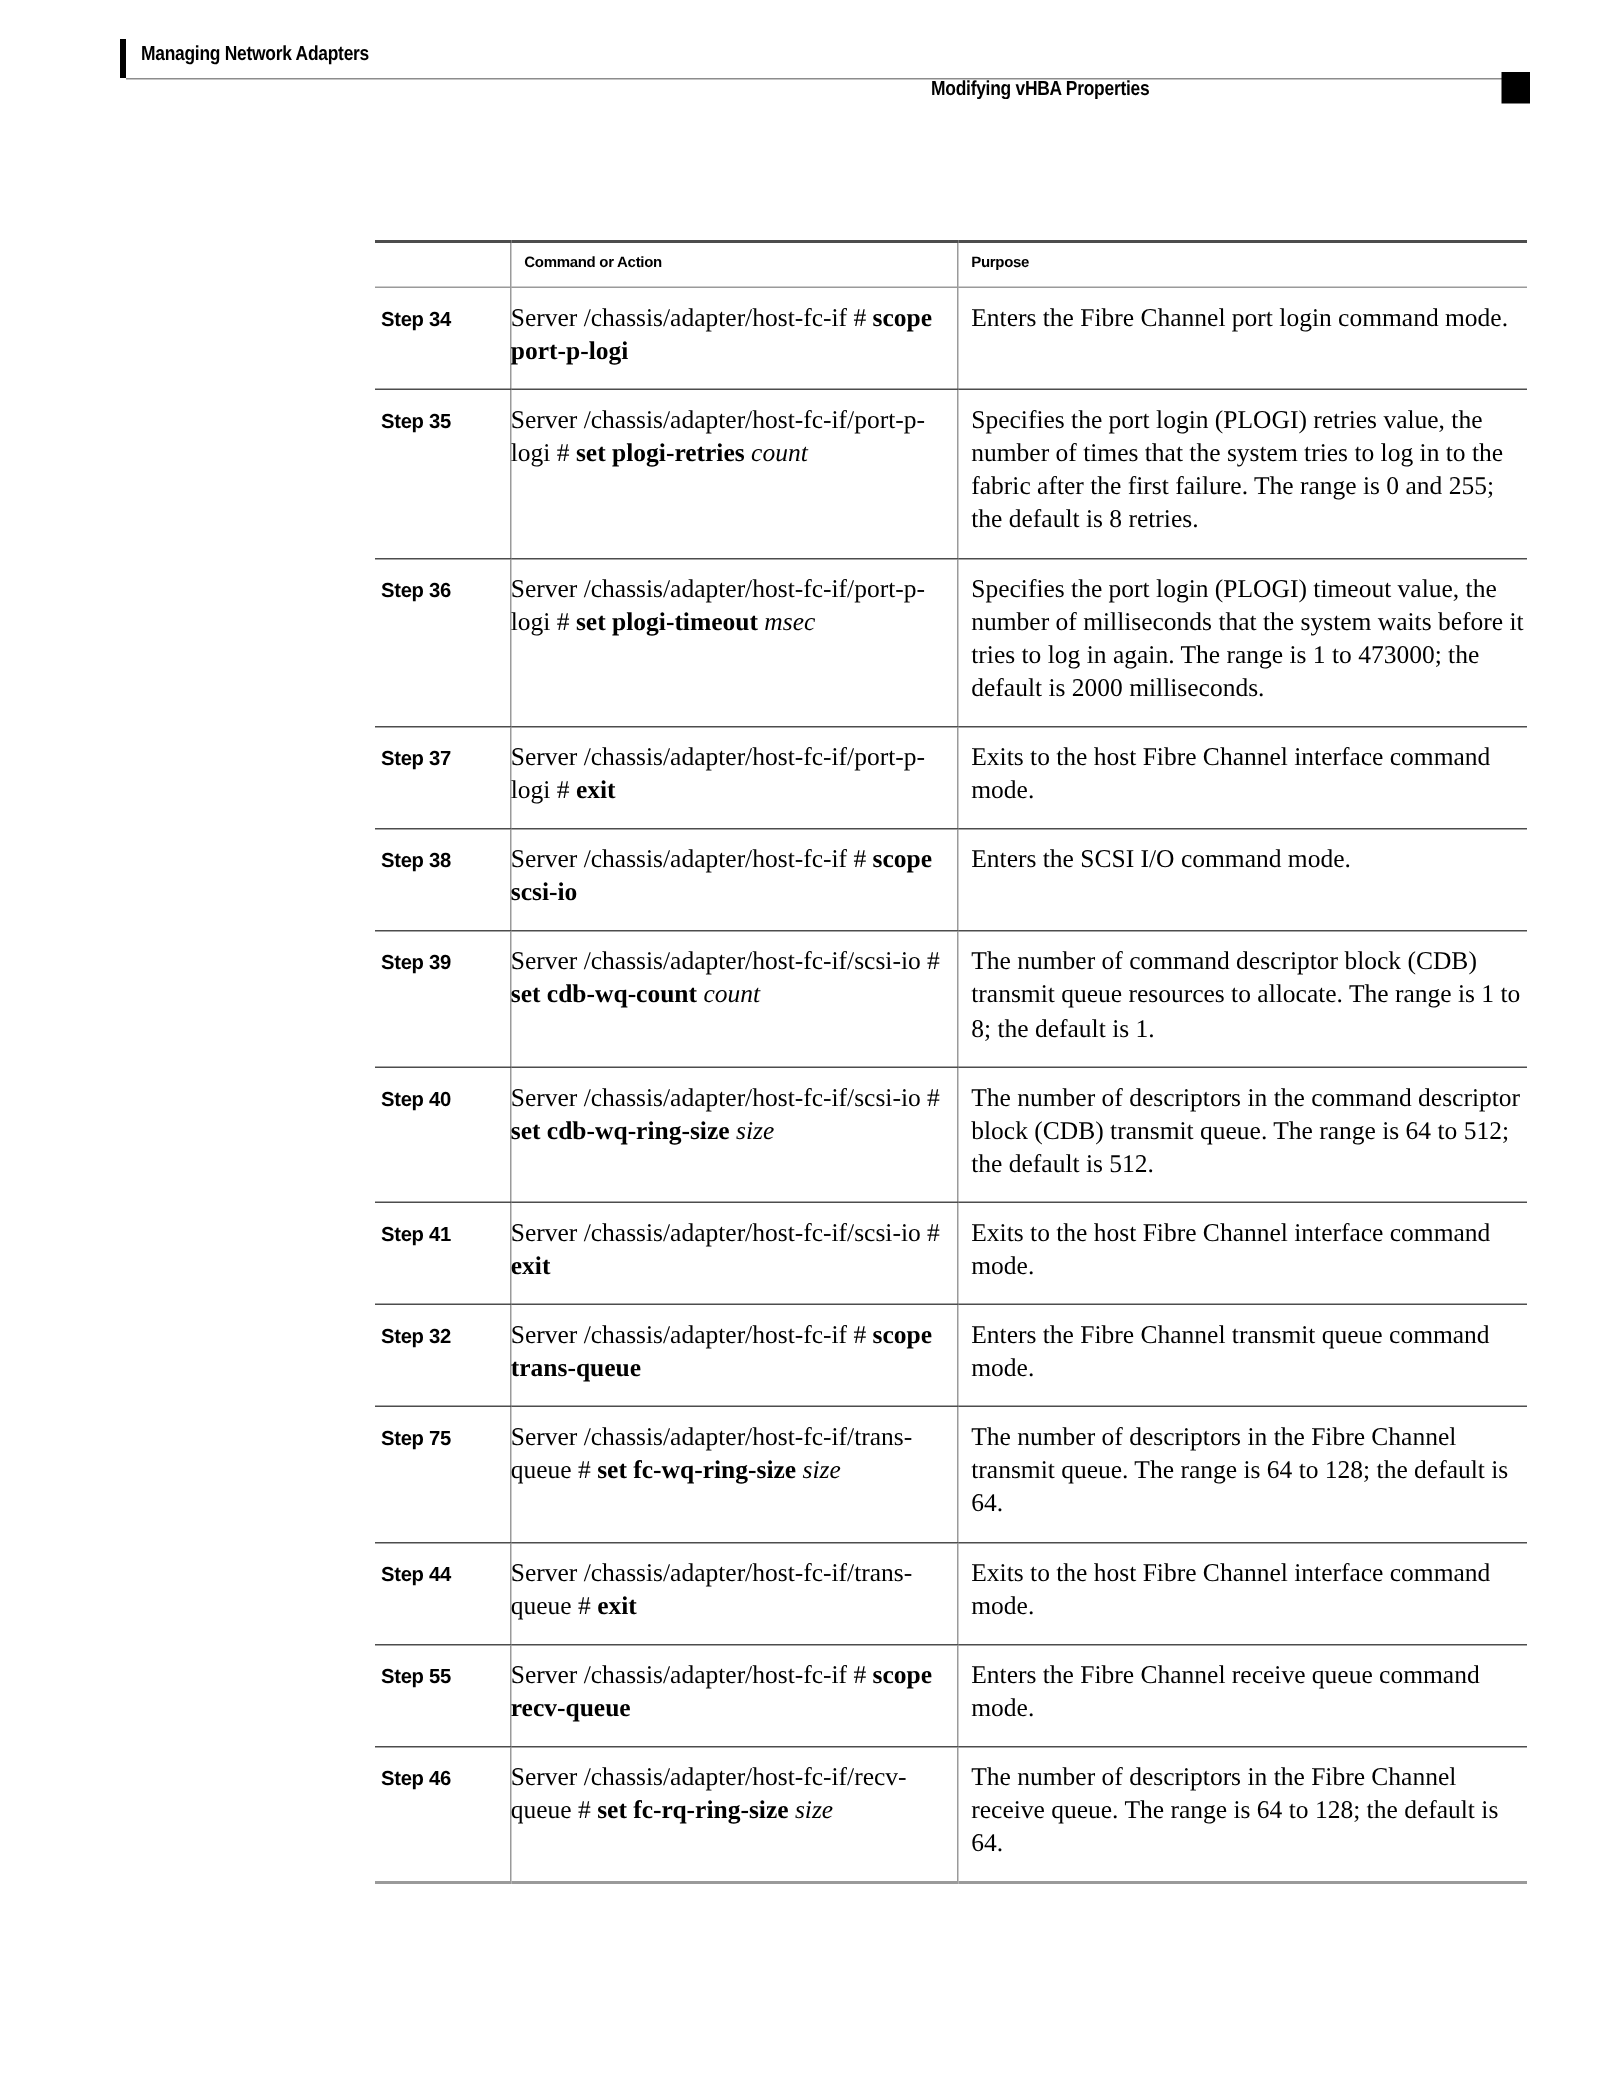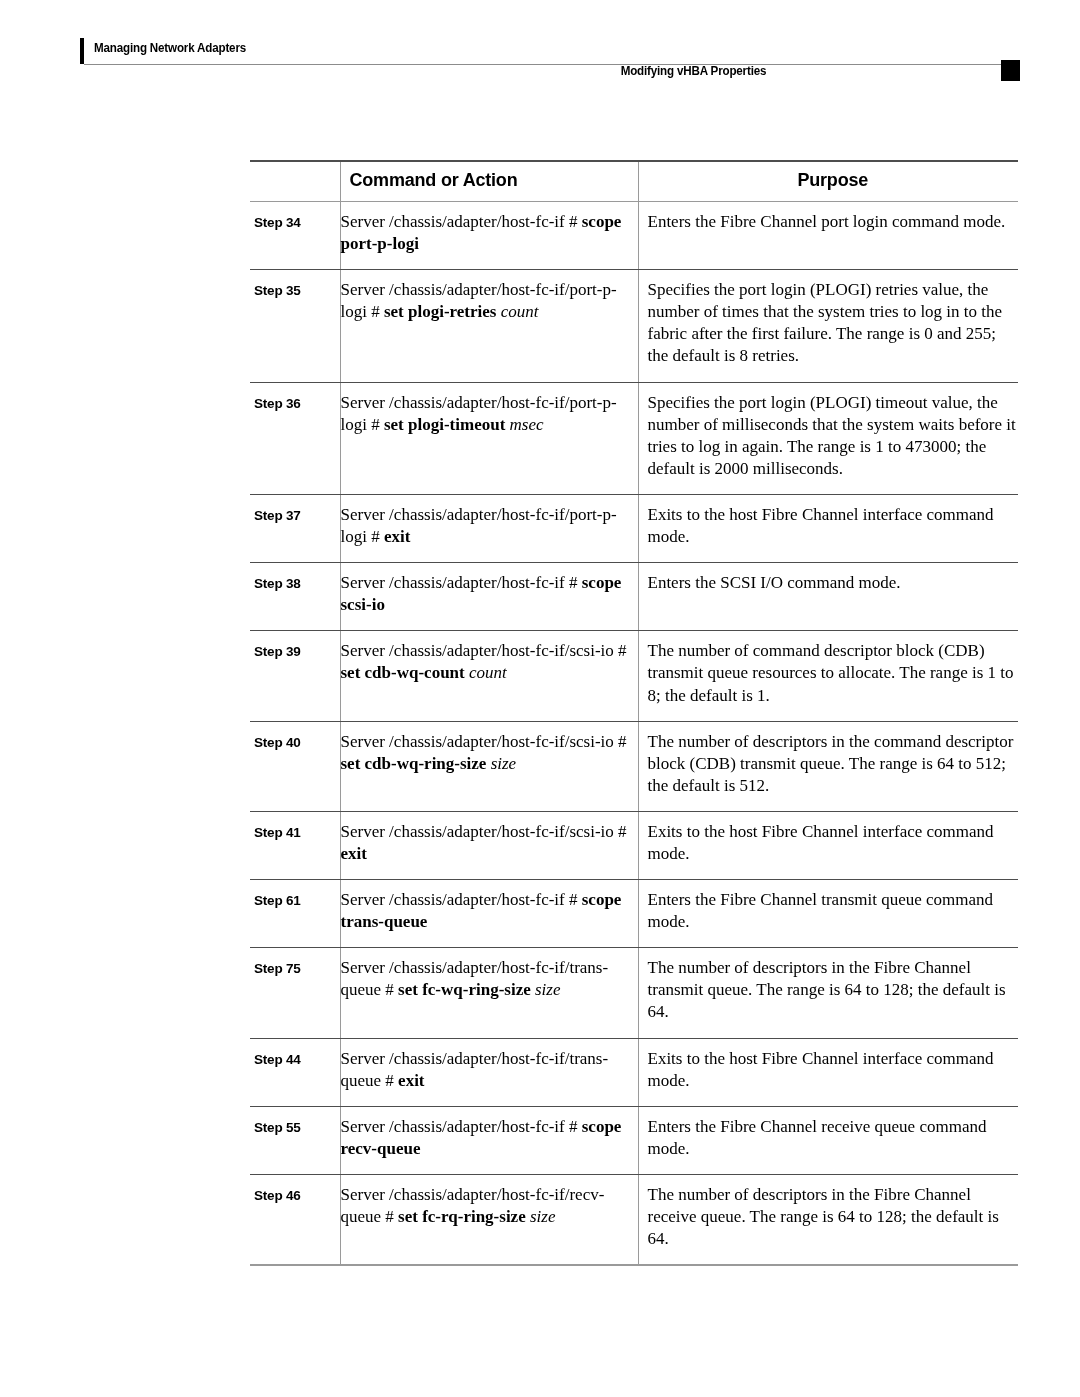--- a/index.html
+++ b/index.html
@@ -13,21 +13,21 @@
     font-family: "Liberation Serif", serif;
     color: #000000;
     position: relative;
     overflow: hidden;
   }
 
   
   .page-header {
     position: absolute;
     left: 0;
-    top: 16px;
+    top: 4px;
     width: 892px;
     height: 90px;
   }
   .hdr-left-rule {
     position: absolute;
     left: 80px;
     top: 22px;
     width: 4px;
     height: 26px;
     background: #000000;
@@ -87,26 +87,26 @@
   .proc-table col.c-purp  { width: 380px; }
 
   .proc-table thead th {
     border-top: 2px solid #4d4d4d;
     border-bottom: 1px solid #9a9a9a;
     padding: 8px 0 10px 0;
     text-align: left;
     vertical-align: top;
     font-family: "Liberation Sans", sans-serif;
     font-weight: bold;
-    font-size: 18px;
+    font-size: 10px;
     letter-spacing: -0.2px;
   }
   .proc-table thead th.th-step { border-right: 1px solid #9a9a9a; }
   .proc-table thead th.th-cmd  { border-right: 1px solid #9a9a9a; padding-left: 9px; }
-  .proc-table thead th.th-purp { padding-left: 9px; text-align: center; }
+  .proc-table thead th.th-purp { padding-left: 9px; }
 
   .proc-table tbody td {
     border-bottom: 1px solid #4d4d4d;
     vertical-align: top;
     padding: 9px 6px 14px 0;
     font-size: 17px;
     line-height: 1.30;
   }
   .proc-table tbody td.td-step {
     border-right: 1px solid #9a9a9a;
@@ -204,21 +204,21 @@
         <td class="td-step">Step 40</td>
         <td class="td-cmd"><span>Server /chassis/adapter/host-fc-if/scsi-io # </span><span class="cmd-b">set cdb-wq-ring-size </span><span class="cmd-i">size</span></td>
         <td class="td-purp">The number of descriptors in the command descriptor block (CDB) transmit queue. The range is 64 to 512; the default is 512.</td>
       </tr>
       <tr>
         <td class="td-step">Step 41</td>
         <td class="td-cmd"><span>Server /chassis/adapter/host-fc-if/scsi-io # </span><span class="cmd-b">exit</span></td>
         <td class="td-purp">Exits to the host Fibre Channel interface command mode.</td>
       </tr>
       <tr>
-        <td class="td-step">Step 61</td>
+        <td class="td-step">Step 32</td>
         <td class="td-cmd"><span>Server /chassis/adapter/host-fc-if # </span><span class="cmd-b">scope trans-queue</span></td>
         <td class="td-purp">Enters the Fibre Channel transmit queue command mode.</td>
       </tr>
       <tr>
         <td class="td-step">Step 75</td>
         <td class="td-cmd"><span>Server /chassis/adapter/host-fc-if/trans-queue # </span><span class="cmd-b">set fc-wq-ring-size </span><span class="cmd-i">size</span></td>
         <td class="td-purp">The number of descriptors in the Fibre Channel transmit queue. The range is 64 to 128; the default is 64.</td>
       </tr>
       <tr>
         <td class="td-step">Step 44</td>

